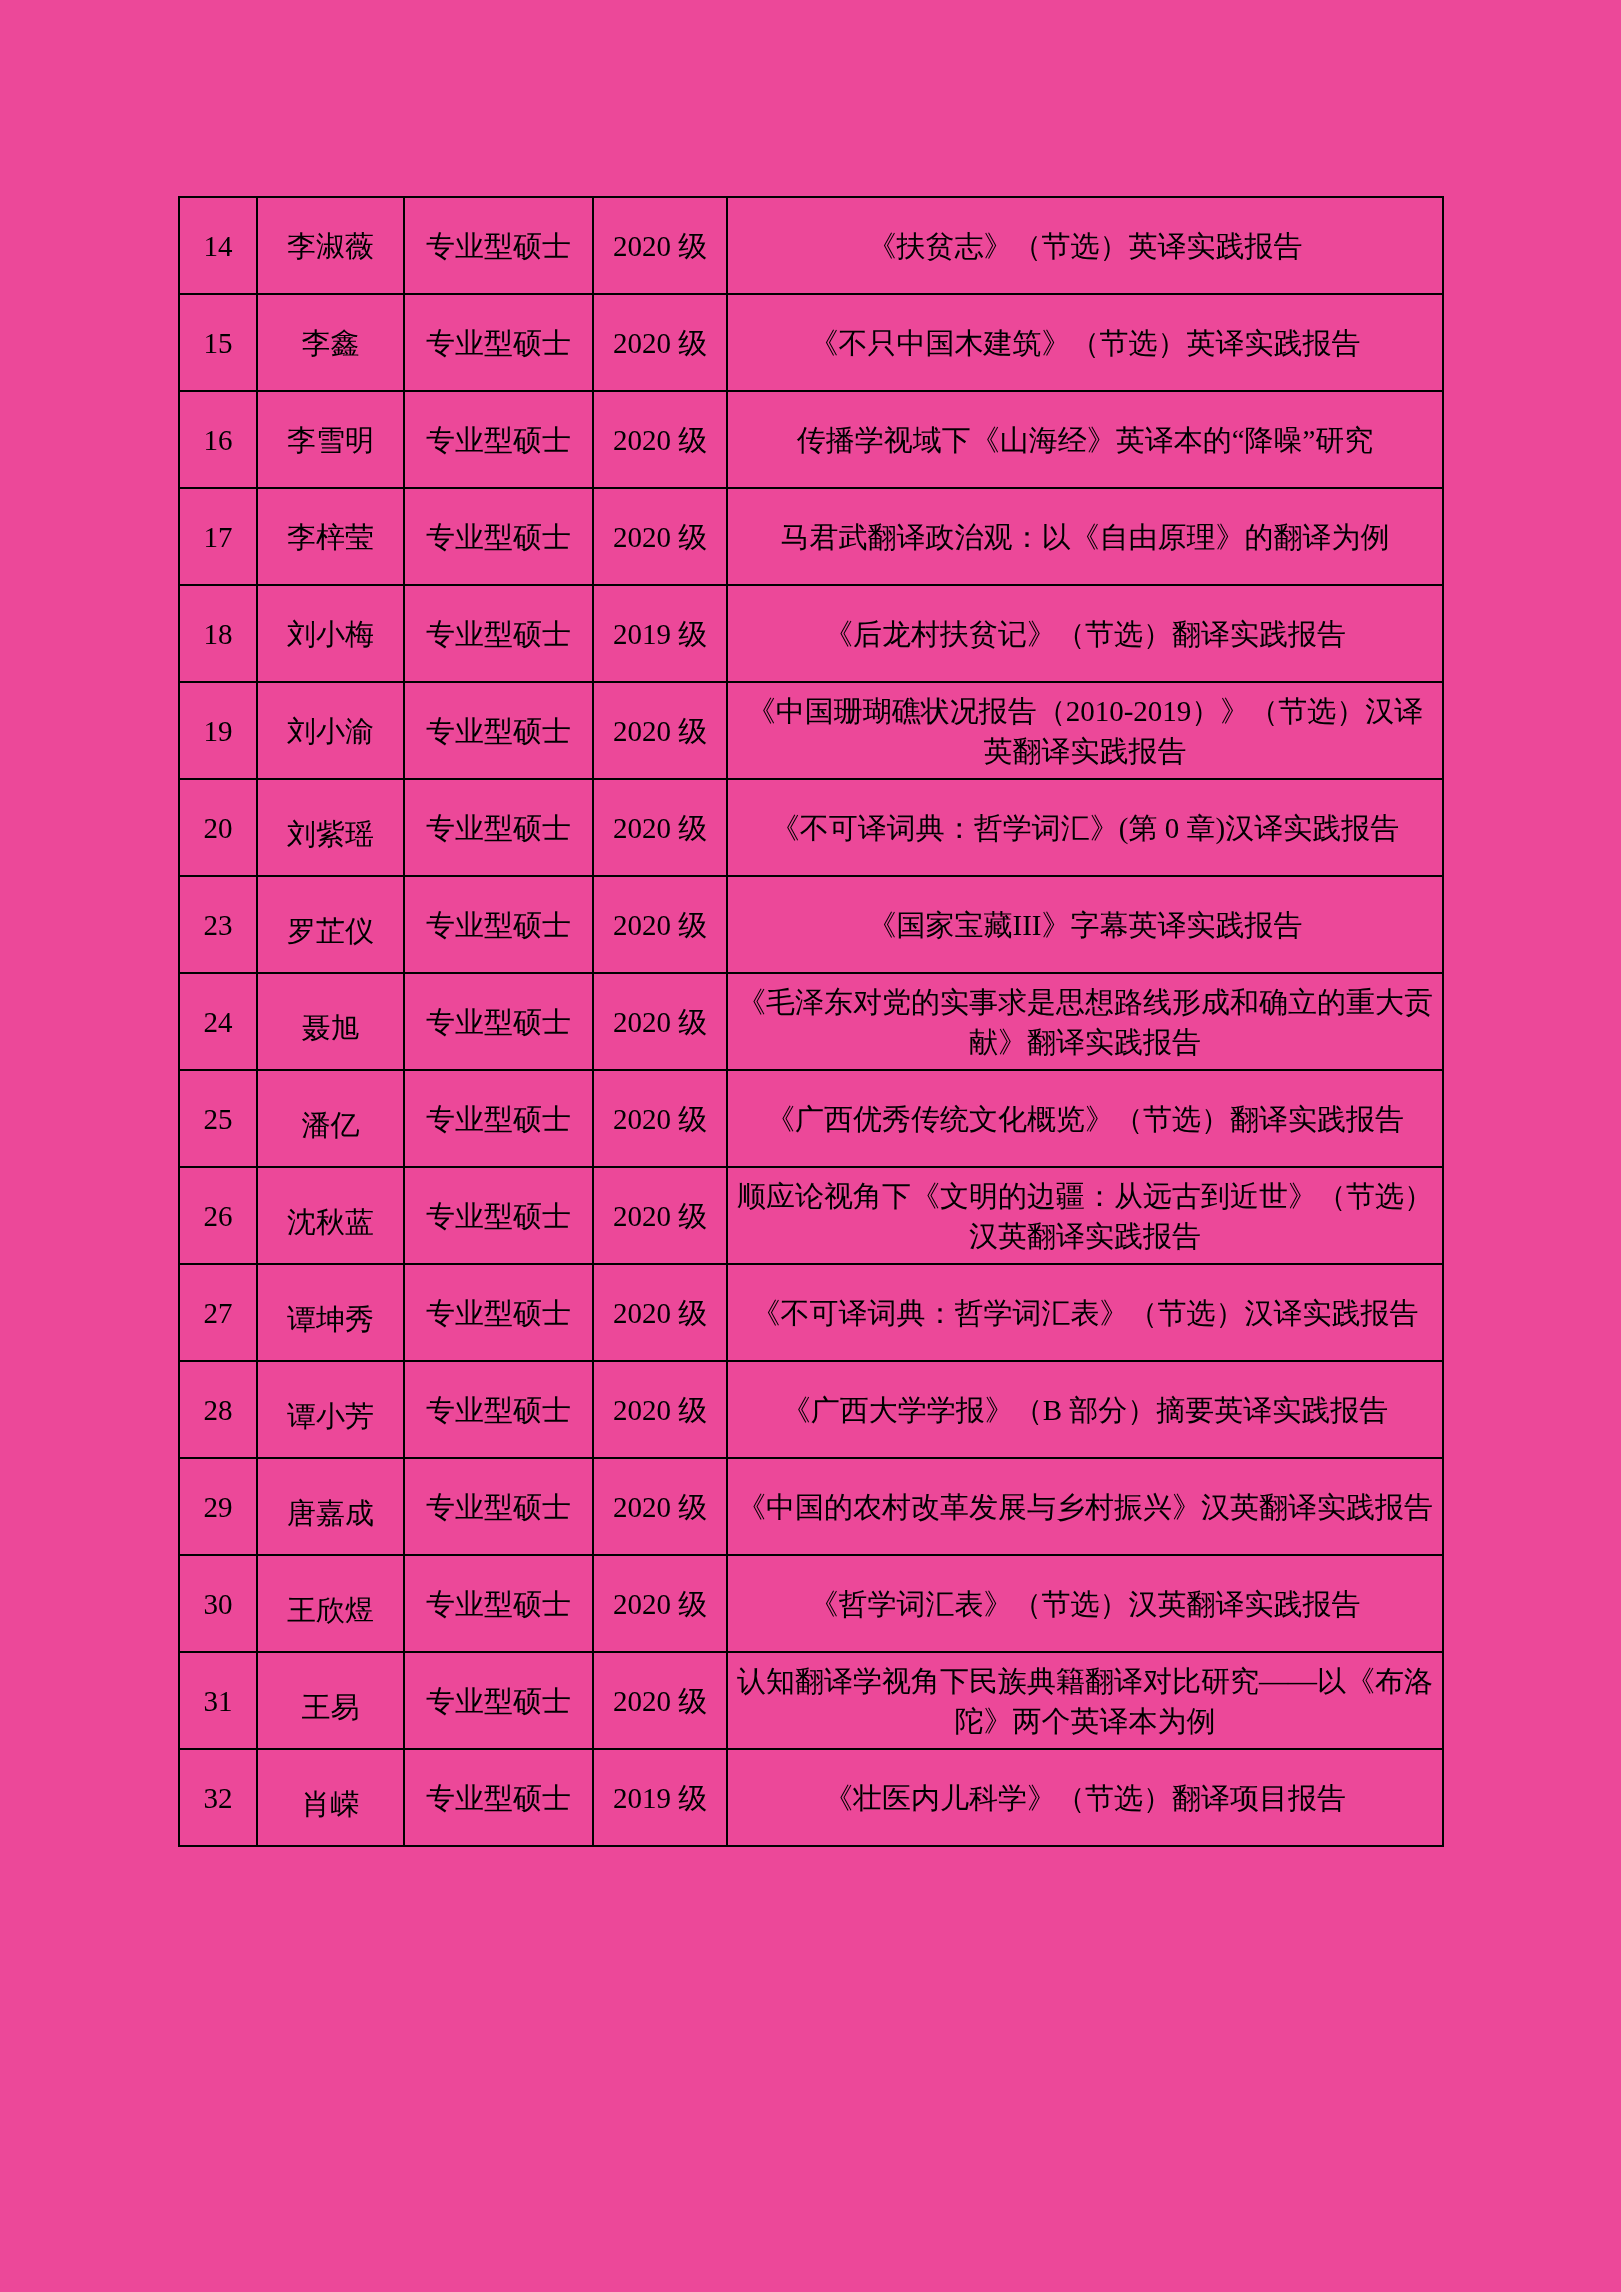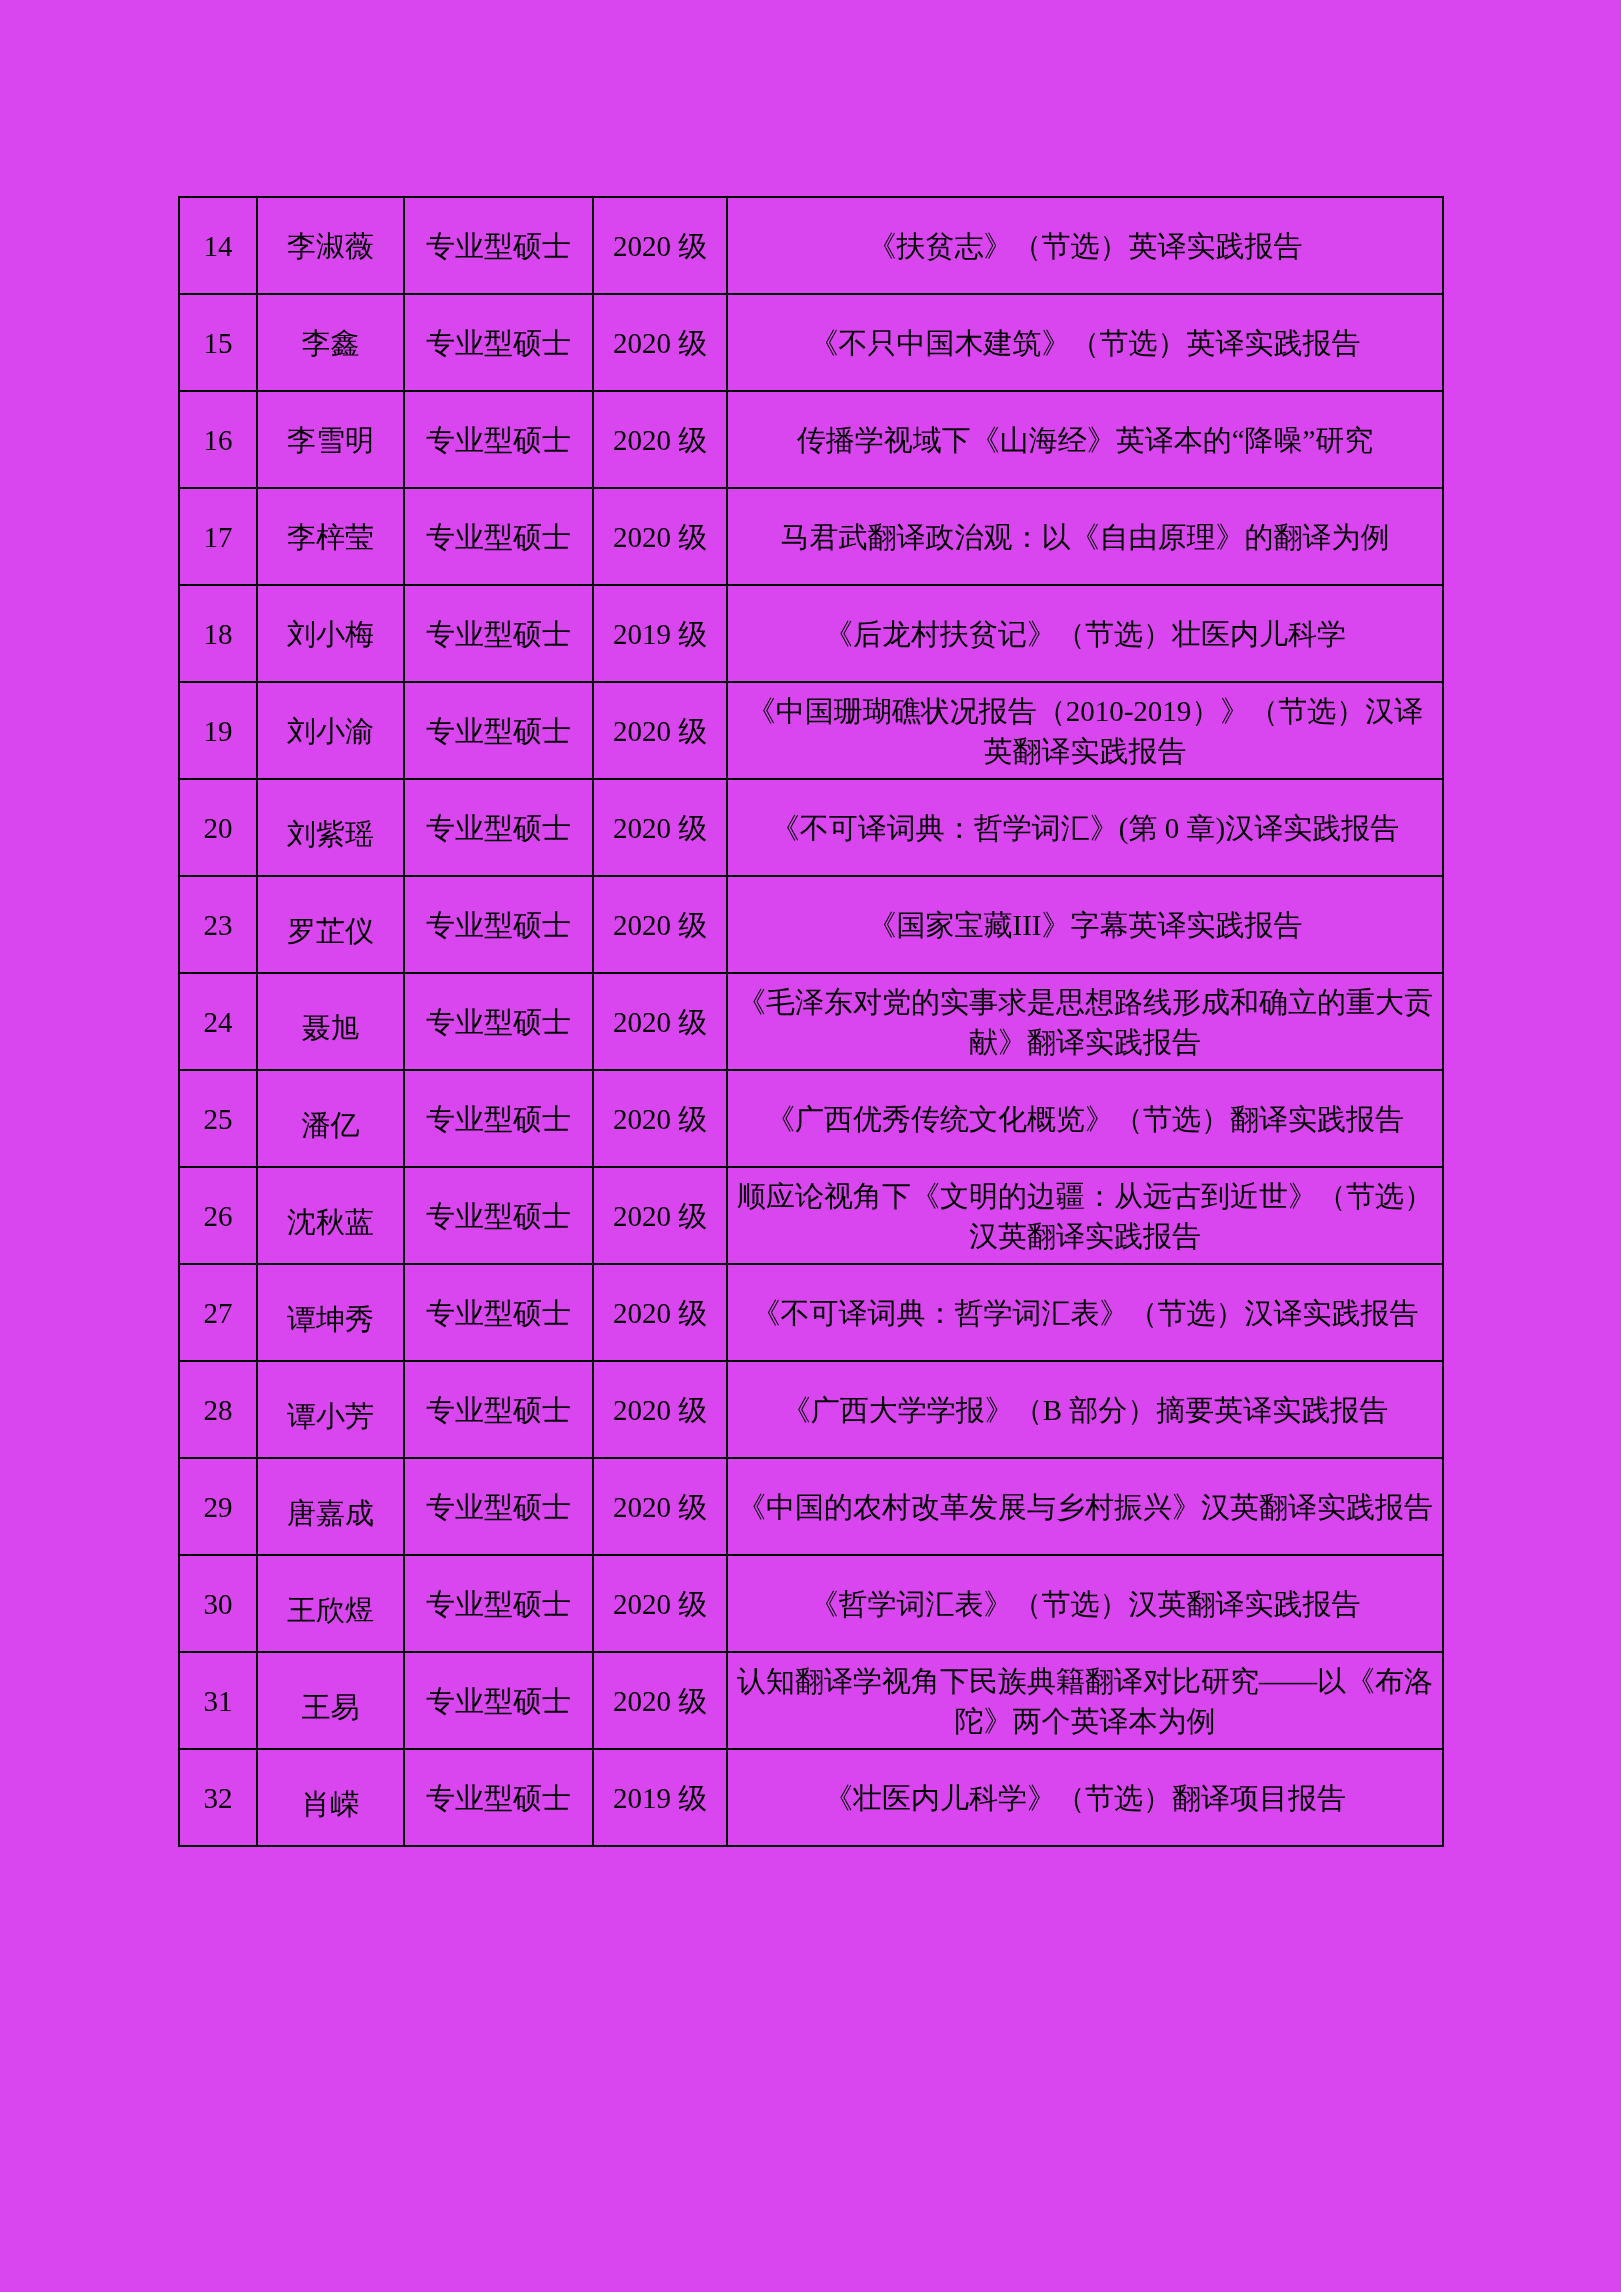--- a/index.html
+++ b/index.html
@@ -4,21 +4,21 @@
 <style>
   html, body {
     margin: 0;
     padding: 0;
     background: #ffffff;
   }
   .page {
     position: relative;
     width: 1621px;
     height: 2293px;
-    background: #d946ef;
+    background: #ec4899;
     overflow: hidden;
     font-family: "Liberation Serif", "DejaVu Serif", serif;
     color: #000000;
   }
   table.roster {
     position: absolute;
     left: 178px;
     top: 196px;
     width: 1264px;
     border-collapse: collapse;
@@ -86,21 +86,21 @@
     <td class="c-degree"><span>专业型硕士</span></td>
     <td class="c-grade"><span>2020 级</span></td>
     <td class="c-title"><span>马君武翻译政治观：以《自由原理》的翻译为例</span></td>
   </tr>
 
   <tr>
     <td class="c-no"><span>18</span></td>
     <td class="c-name"><span>刘小梅</span></td>
     <td class="c-degree"><span>专业型硕士</span></td>
     <td class="c-grade"><span>2019 级</span></td>
-    <td class="c-title"><span>《后龙村扶贫记》（节选）壮医内儿科学</span></td>
+    <td class="c-title"><span>《后龙村扶贫记》（节选）翻译实践报告</span></td>
   </tr>
 
   <tr>
     <td class="c-no"><span>19</span></td>
     <td class="c-name"><span>刘小渝</span></td>
     <td class="c-degree"><span>专业型硕士</span></td>
     <td class="c-grade"><span>2020 级</span></td>
     <td class="c-title"><span>《中国珊瑚礁状况报告（2010-2019）》（节选）汉译英翻译实践报告</span></td>
   </tr>
 

